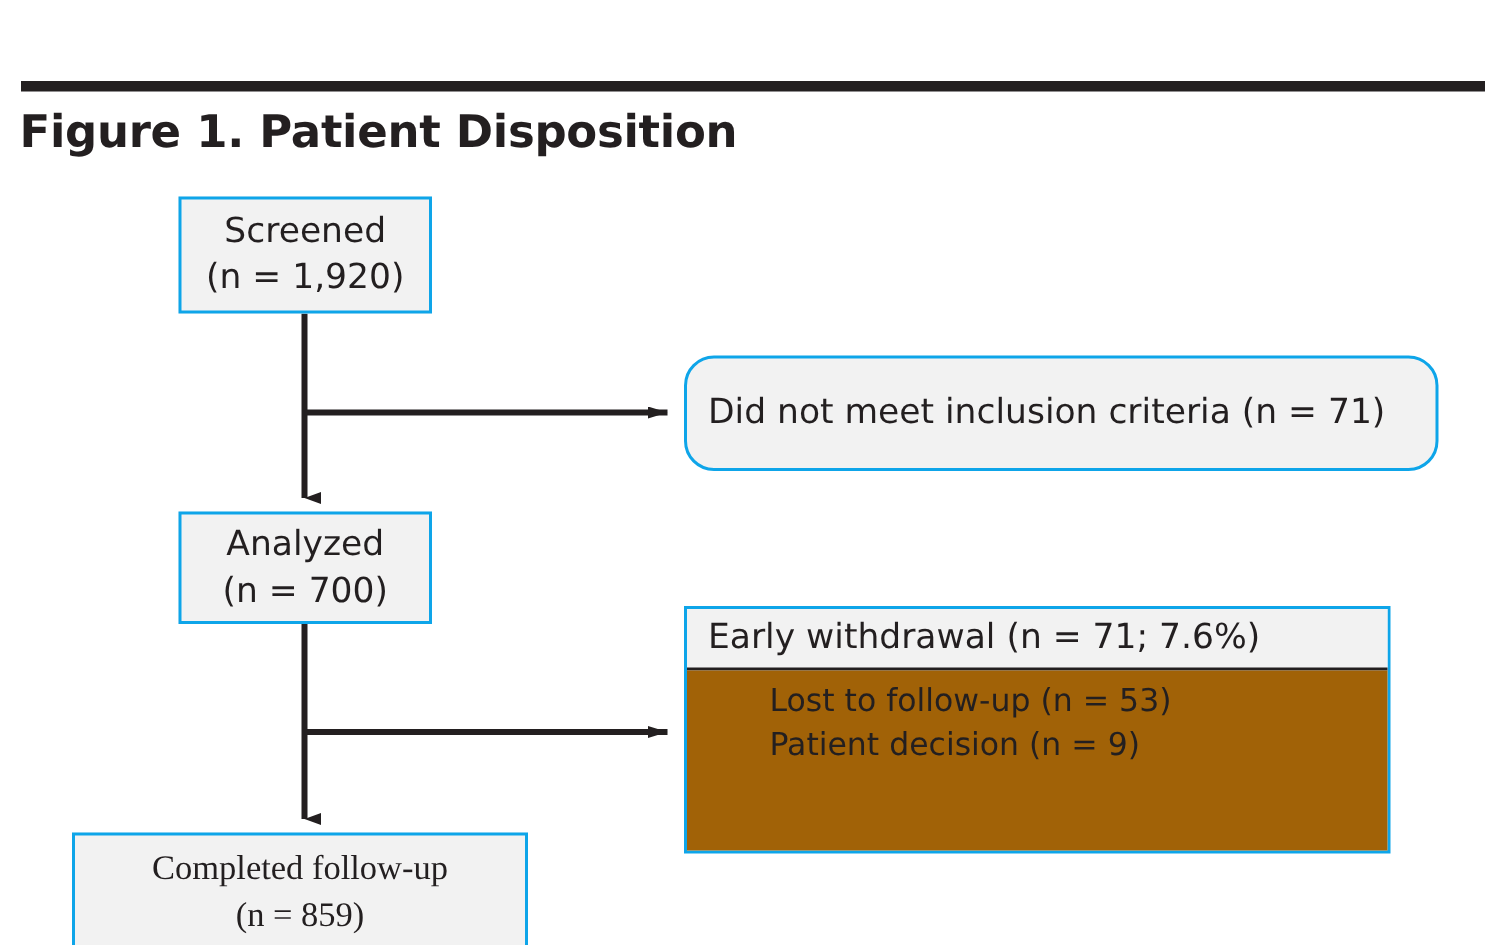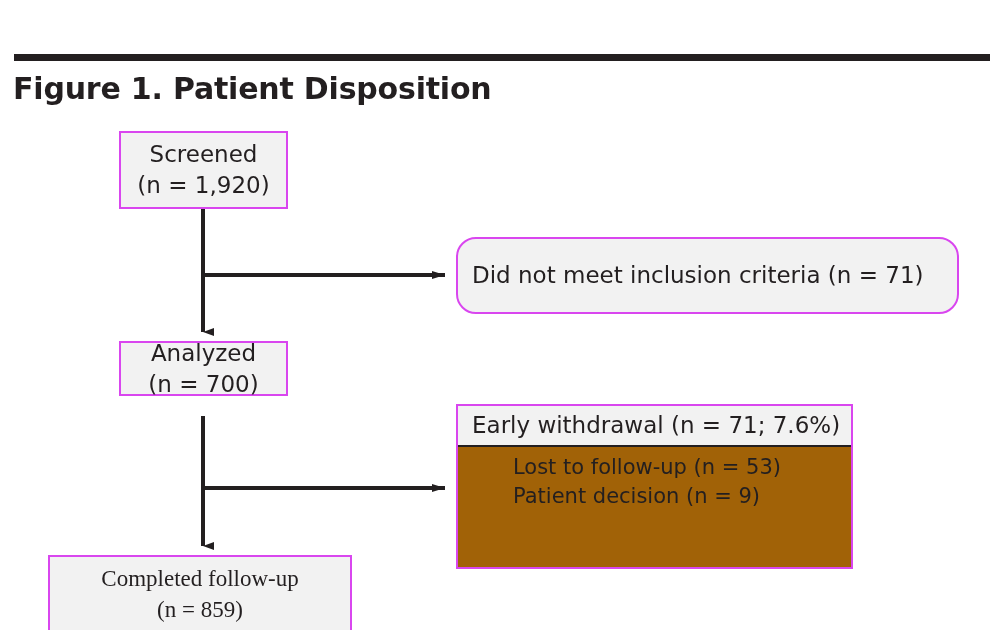--- a/index.html
+++ b/index.html
@@ -47,21 +47,21 @@
     white-space: nowrap;
   }
   #flow-svg {
     position: absolute;
     left: 0;
     top: 0;
   }
   .node-box {
     position: absolute;
     box-sizing: border-box;
-    border: 2px solid #d946ef;
+    border: 2px solid #0ea5e9;
     background: #f2f2f2;
     font-size: 23px;
     line-height: 31px;
     color: #231f20;
   }
   .node-box.centered {
     display: flex;
     flex-direction: column;
     align-items: center;
     justify-content: center;
@@ -70,21 +70,21 @@
   #box-screened {
     left: 119px;
     top: 83px;
     width: 169px;
     height: 78px;
   }
   #box-analyzed {
     left: 119px;
     top: 293px;
     width: 169px;
-    height: 55px;
+    height: 75px;
     text-align: right;
   }
   #box-completed {
     left: 48px;
     top: 507px;
     width: 304px;
     height: 77px;
     font-family: Liberation Serif, serif;
   }
   #box-excluded {
@@ -97,21 +97,21 @@
     justify-content: center;
     padding-left: 14px;
     border-radius: 20px;
   }
   #box-excluded .line {
     white-space: nowrap;
   }
   #box-withdrawal {
     left: 456px;
     top: 356px;
-    width: 397px;
+    width: 471px;
     height: 165px;
     background: #ffffff;
     padding: 0;
     display: flex;
     flex-direction: column;
   }
   #withdrawal-header {
     height: 41px;
     box-sizing: border-box;
     background: #f2f2f2;

